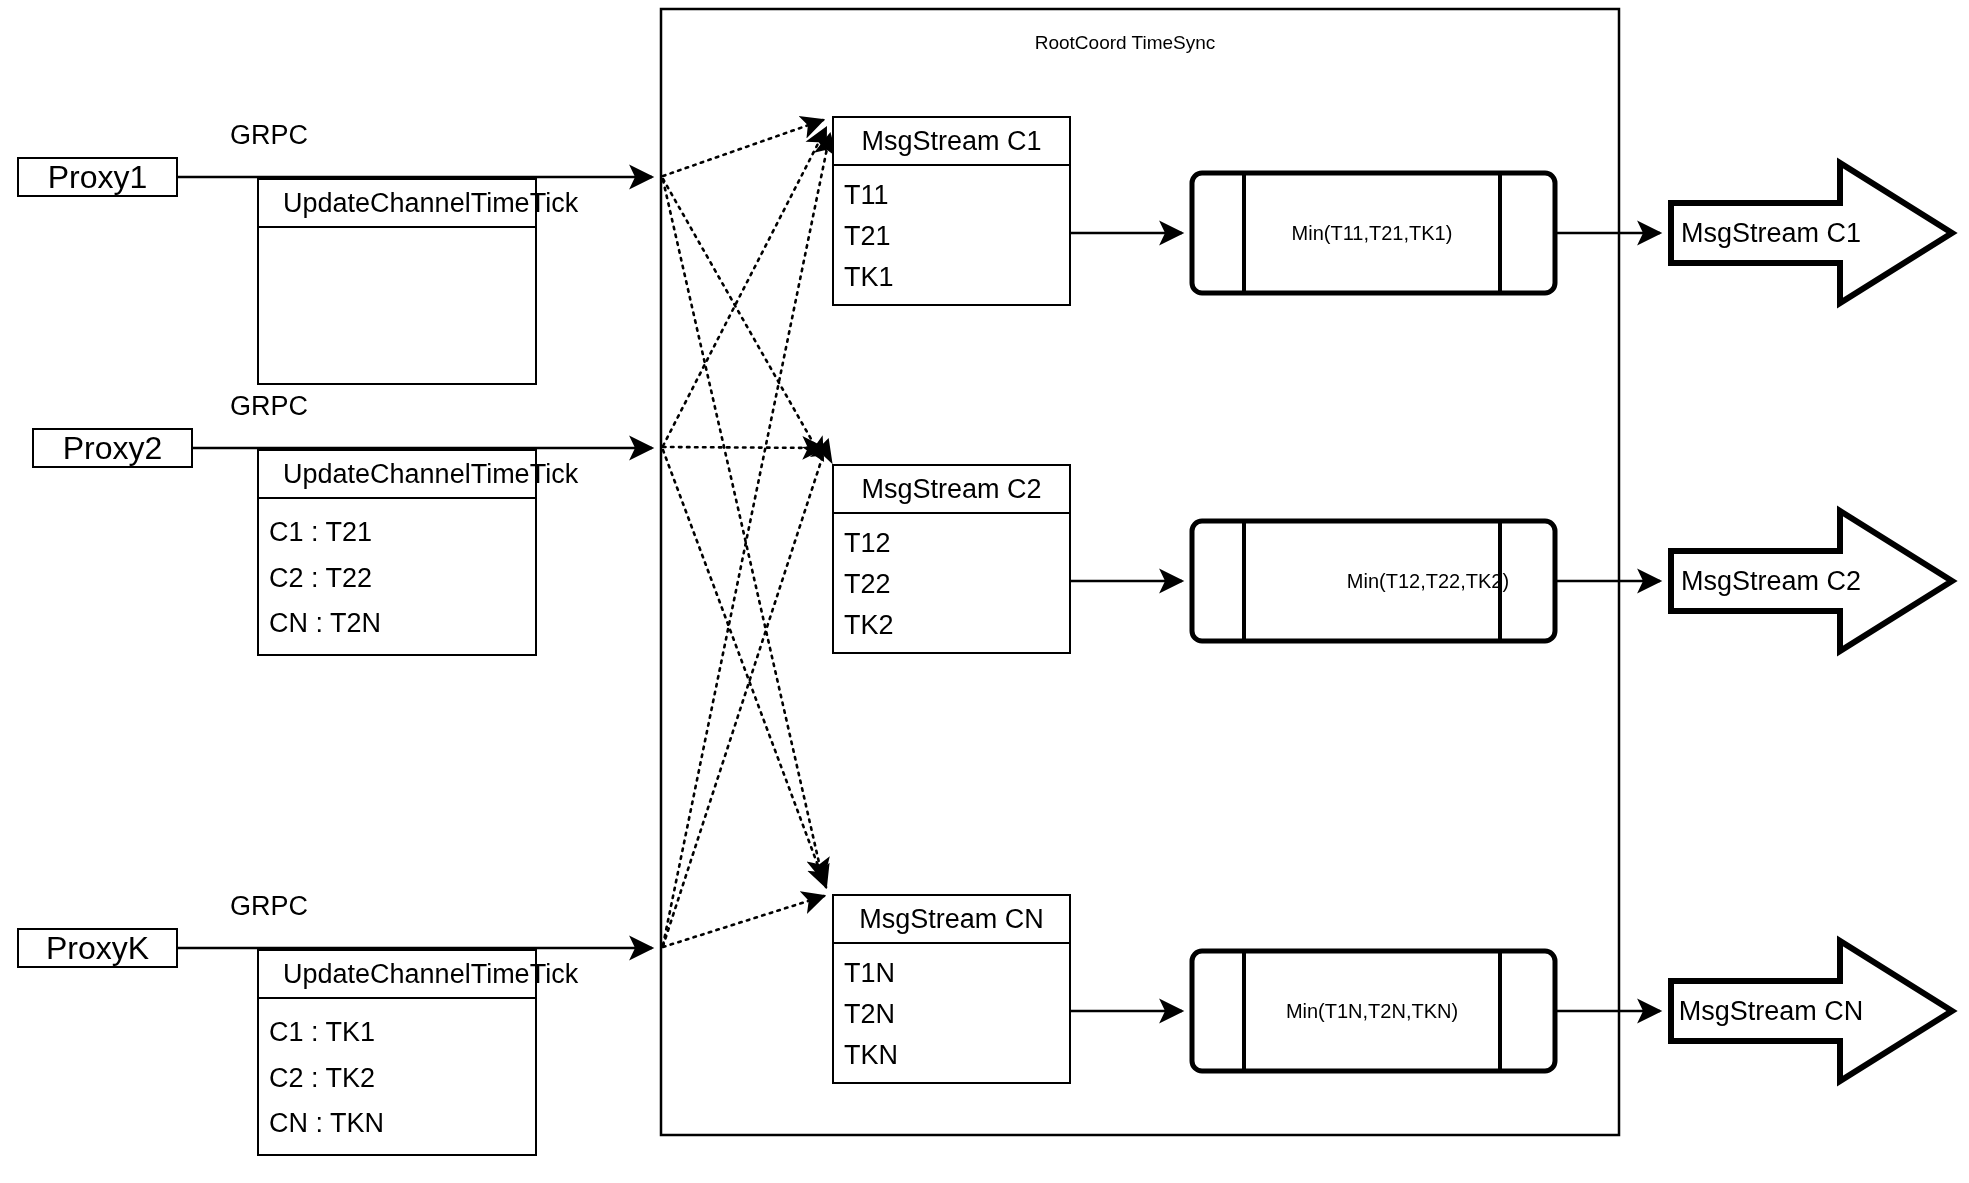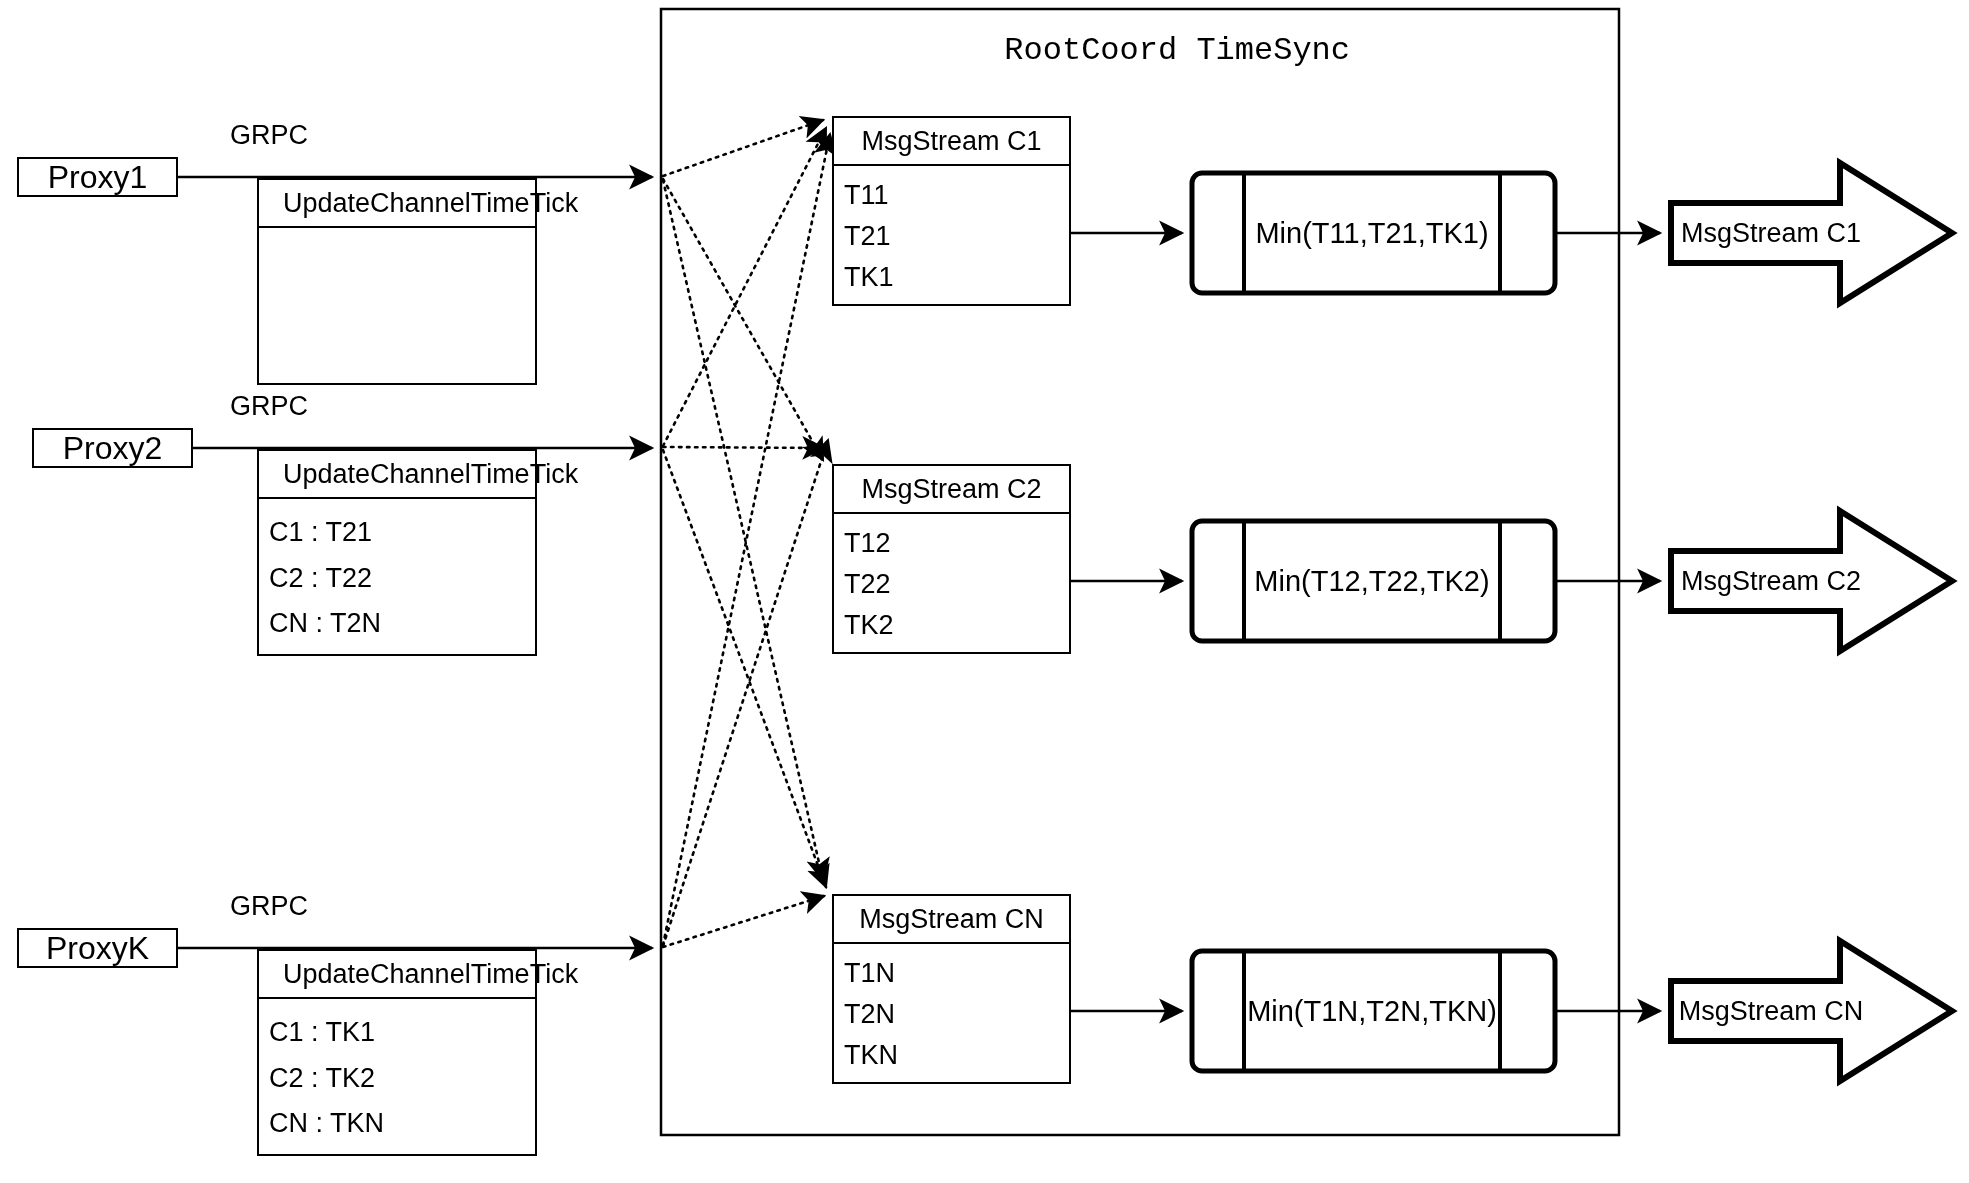--- a/index.html
+++ b/index.html
@@ -71,28 +71,27 @@
     white-space: nowrap;
     line-height: 1.1;
   }
   .label-free {
     position: absolute;
     font-size: 27px;
     white-space: nowrap;
   }
   .container-title {
     position: absolute;
-    font-size: 32px;
-    white-space: nowrap;
-    text-align: right;
-    font-family: Liberation Mono, monospace;
+    font-size: 19px;
+    white-space: nowrap;
+    text-align: center;
   }
   .minbox-label {
     position: absolute;
-    font-size: 29px;
+    font-size: 20px;
     white-space: nowrap;
     text-align: center;
     display: flex;
     align-items: center;
     justify-content: center;
   }
   .arrowshape-label {
     position: absolute;
     font-size: 27px;
     white-space: nowrap;
@@ -224,21 +223,21 @@
   <div class="arrowshape-label" style="left:1671px; top:203px; width:200px; height:60px;">MsgStream C1</div>
 
   <div class="box rec-box" style="left:832px; top:464px; width:239px; height:190px;">
     <div class="rec-head center">MsgStream C2</div>
     <div class="rec-body">
       <div class="rec-row">T12</div>
       <div class="rec-row">T22</div>
       <div class="rec-row">TK2</div>
     </div>
   </div>
-  <div class="minbox-label" style="left:1244px; top:521px; width:256px; height:120px;text-align:right;">Min(T12,T22,TK2)</div>
+  <div class="minbox-label" style="left:1300px; top:521px; width:256px; height:120px;text-align:right;">Min(T12,T22,TK2)</div>
   <div class="arrowshape-label" style="left:1671px; top:551px; width:200px; height:60px;">MsgStream C2</div>
 
   <div class="box rec-box" style="left:832px; top:894px; width:239px; height:190px;">
     <div class="rec-head center">MsgStream CN</div>
     <div class="rec-body">
       <div class="rec-row">T1N</div>
       <div class="rec-row">T2N</div>
       <div class="rec-row">TKN</div>
     </div>
   </div>

